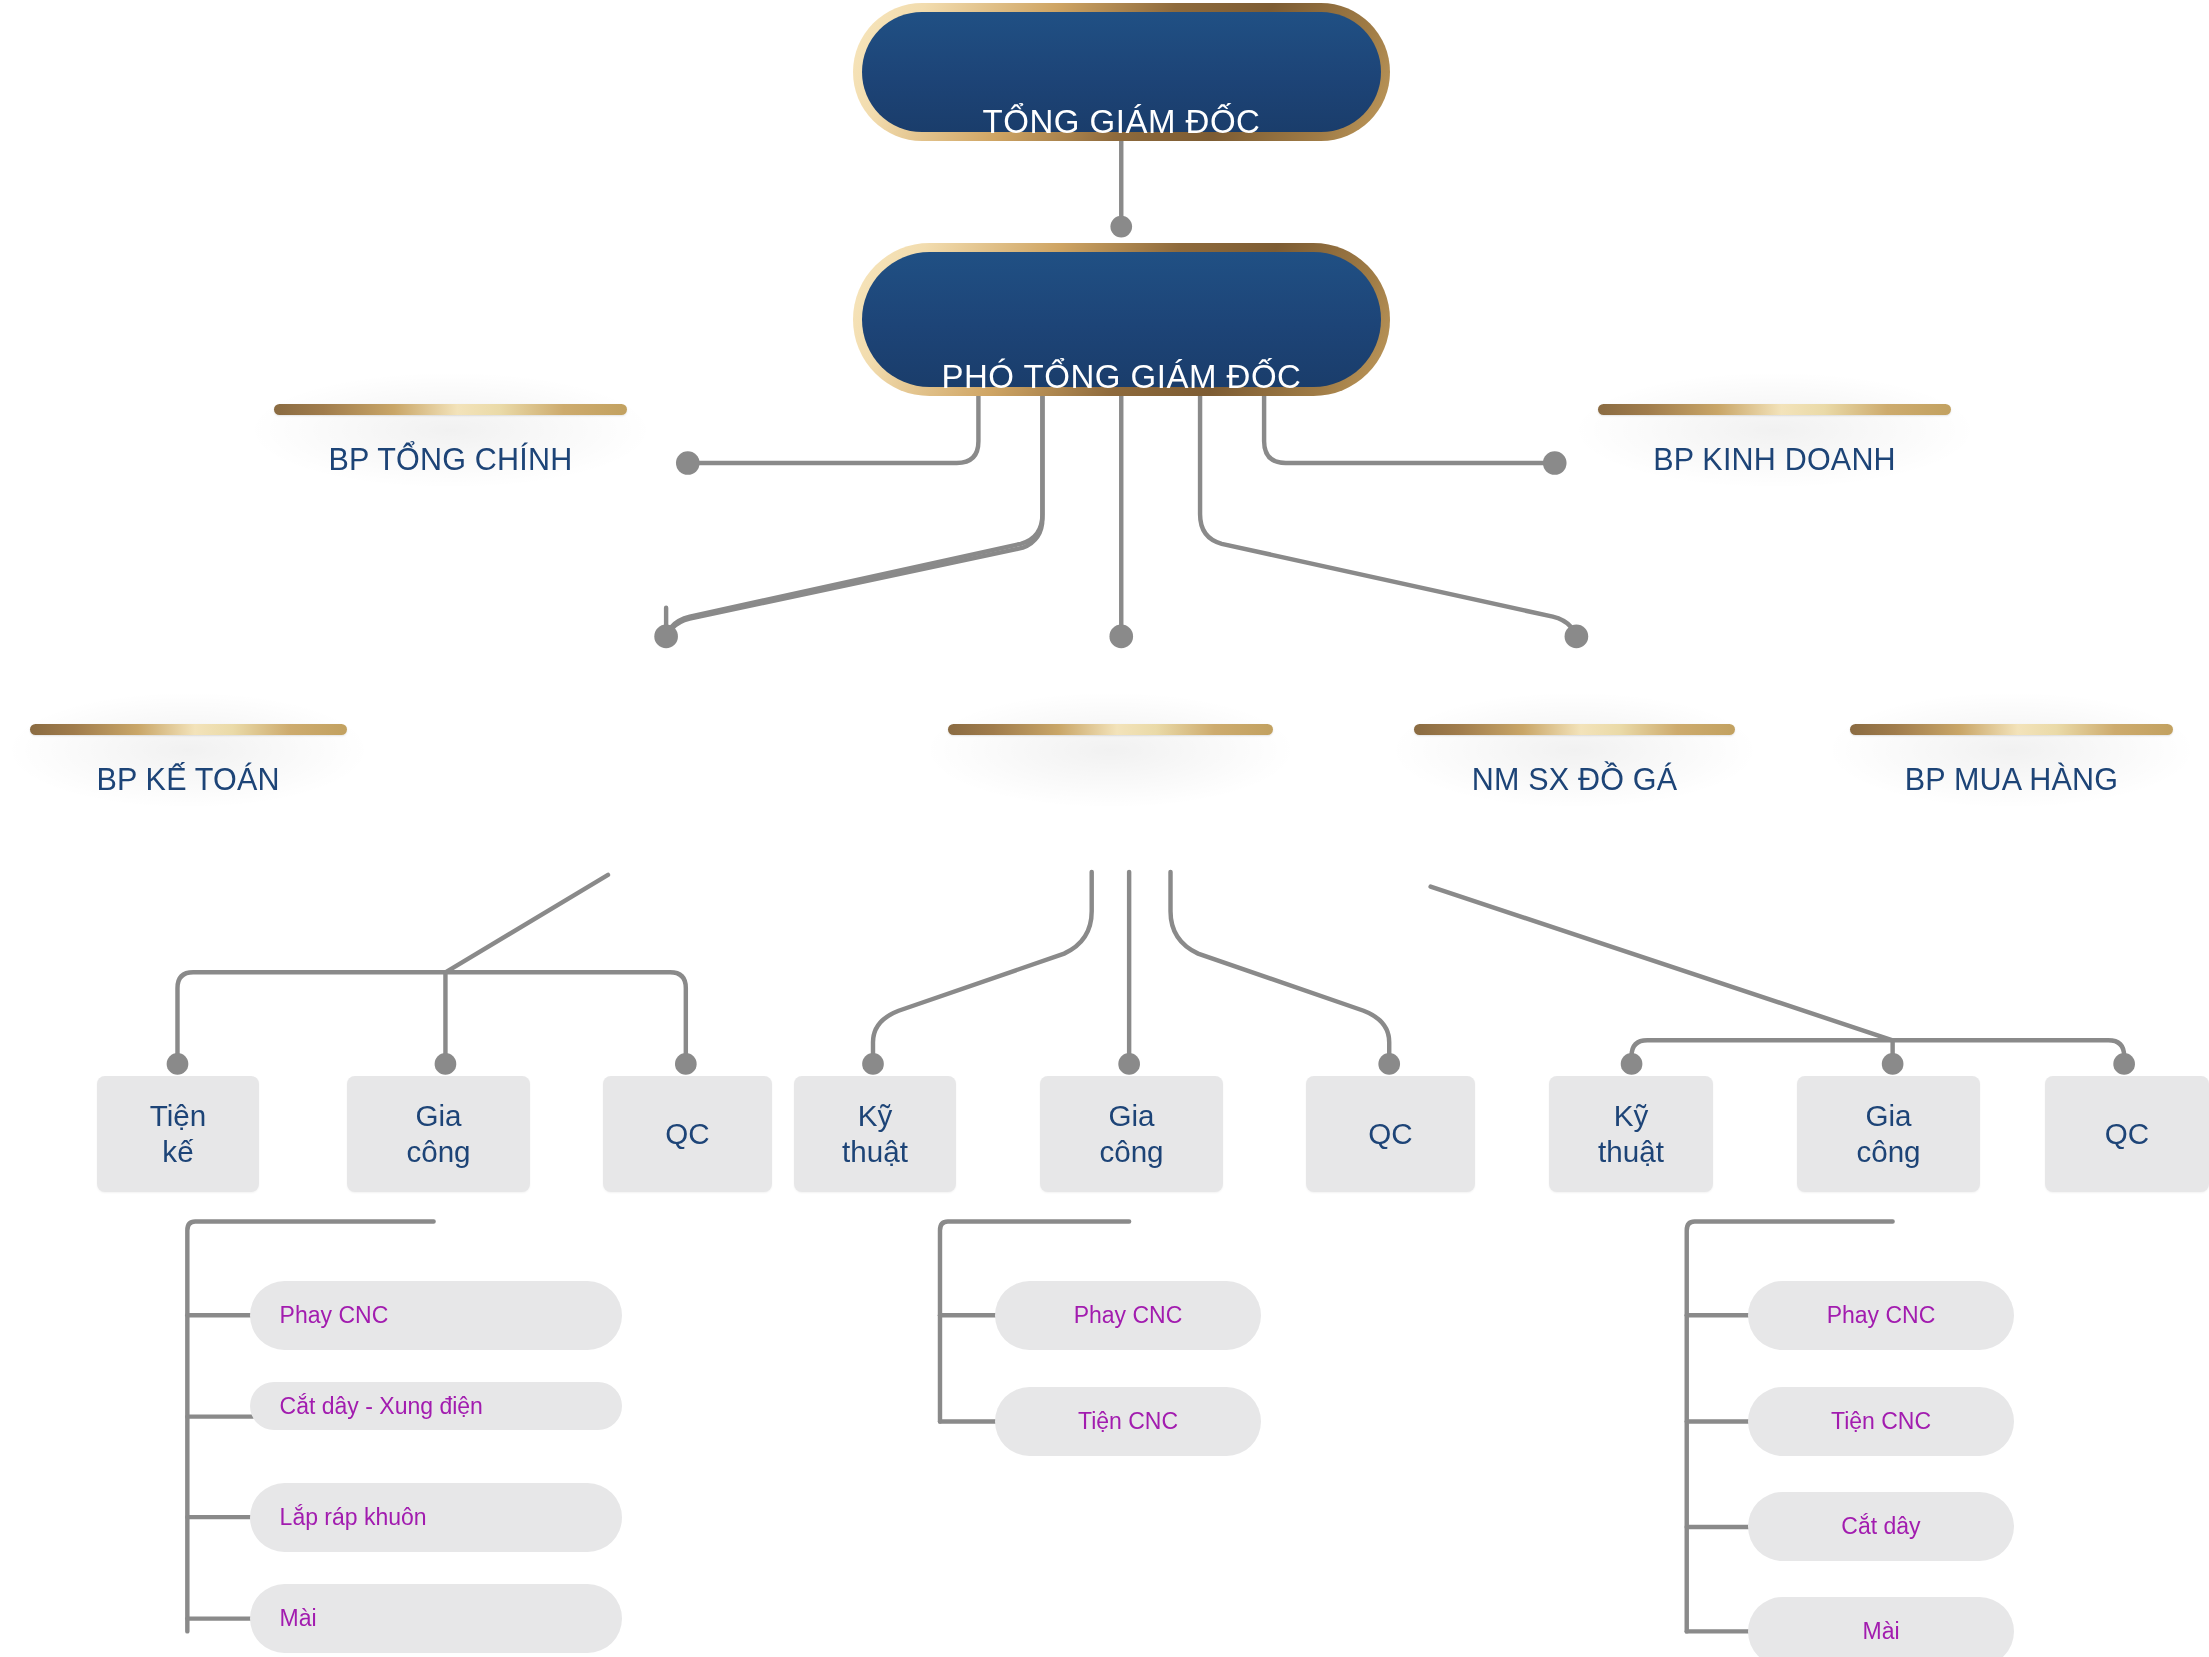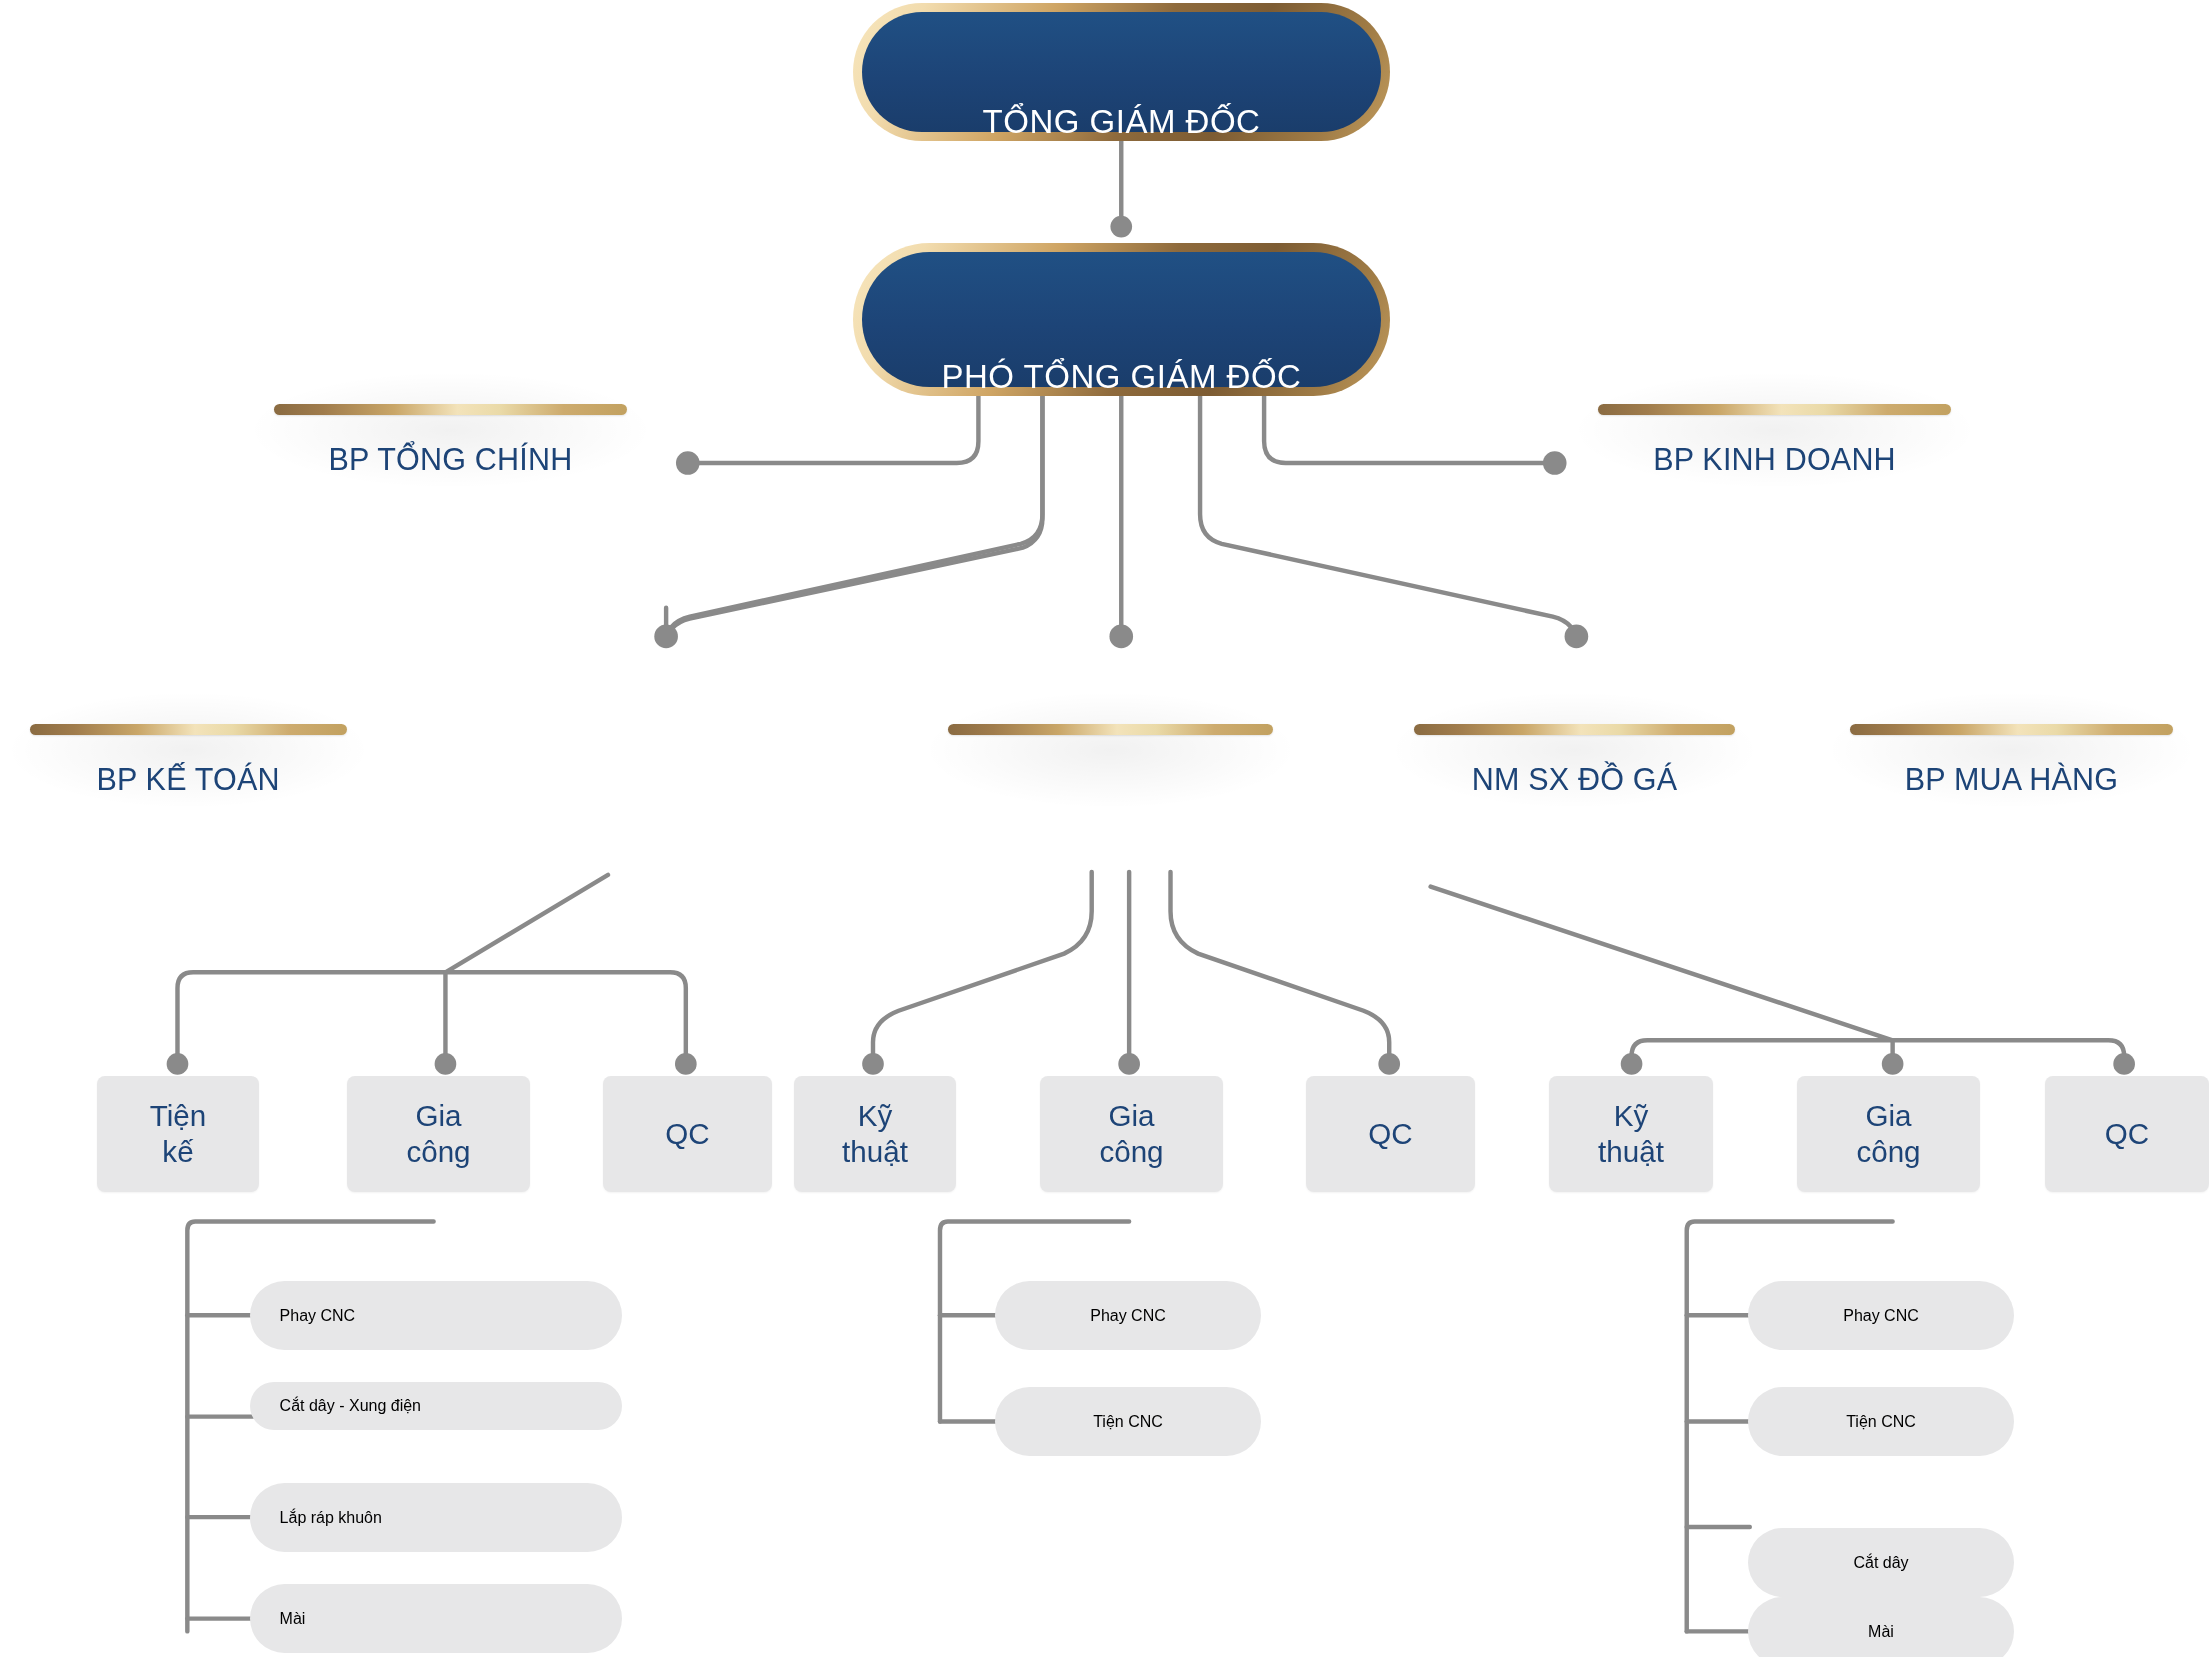--- a/index.html
+++ b/index.html
@@ -112,22 +112,22 @@
     box-shadow: 0 1px 2px rgba(0,0,0,0.05);
   }
 
   
   .leaf {
     position: absolute;
     background: #e7e7e8;
     border-radius: 984px;
     display: flex;
     align-items: center;
-    color: #000000;
-    font-size: 16px;
+    color: #a21caf;
+    font-size: 23px;
     padding-left: 29.6px;
     box-sizing: border-box;
     z-index: 4;
     white-space: nowrap;
   }
 </style>
 </head>
 <body>
 
 <div id="stage">
@@ -268,17 +268,17 @@
   <div class="leaf" style="left:250px; top:1281px; width:372px; height:69px;">Phay CNC</div>
   <div class="leaf" style="left:250px; top:1382px; width:372px; height:48px;">Cắt dây - Xung điện</div>
   <div class="leaf" style="left:250px; top:1483px; width:372px; height:69px;">Lắp ráp khuôn</div>
   <div class="leaf" style="left:250px; top:1584px; width:372px; height:69px;">Mài</div>
 
   <div class="leaf" style="left:995px; top:1281px; width:266px; height:69px; justify-content:center; padding-left:0;">Phay CNC</div>
   <div class="leaf" style="left:995px; top:1387px; width:266px; height:69px; justify-content:center; padding-left:0;">Tiện CNC</div>
 
   <div class="leaf" style="left:1748px; top:1281px; width:266px; height:69px; justify-content:center; padding-left:0;">Phay CNC</div>
   <div class="leaf" style="left:1748px; top:1387px; width:266px; height:69px; justify-content:center; padding-left:0;">Tiện CNC</div>
-  <div class="leaf" style="left:1748px; top:1492px; width:266px; height:69px; justify-content:center; padding-left:0;margin-top:36px;">Cắt dây</div>
+  <div class="leaf" style="left:1748px; top:1492px; width:266px; height:69px; justify-content:center; padding-left:0;">Cắt dây</div>
   <div class="leaf" style="left:1748px; top:1597px; width:266px; height:69px; justify-content:center; padding-left:0;">Mài</div>
 
 </div>
 
 
 </body></html>

